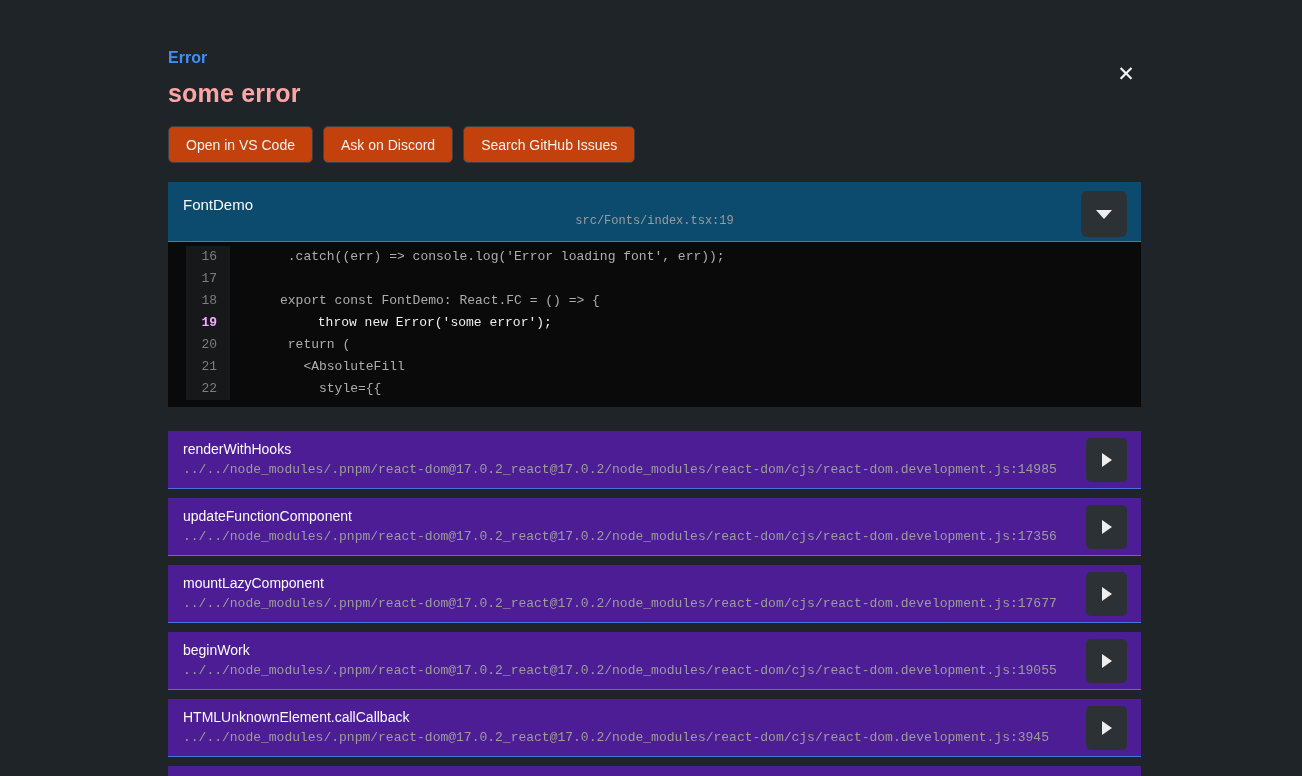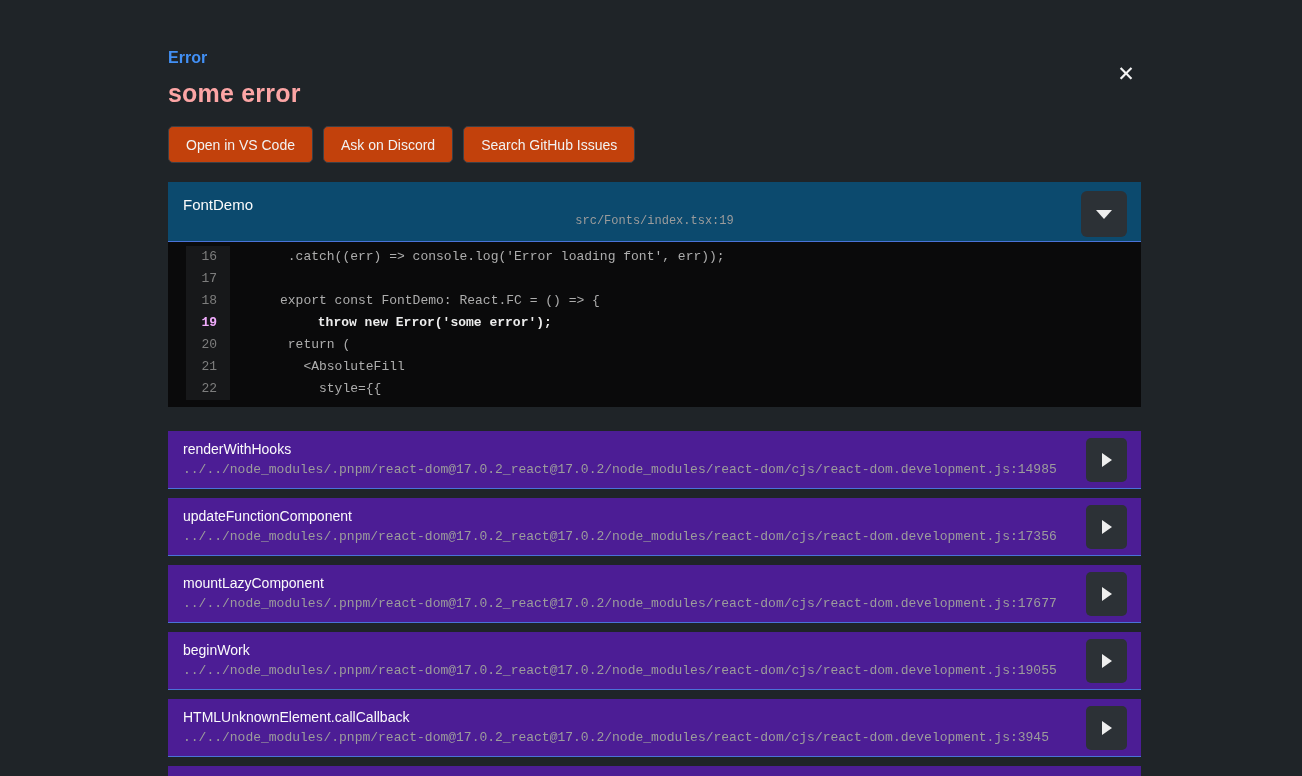--- a/index.html
+++ b/index.html
@@ -126,21 +126,21 @@
     color: #7d7d7d;
     text-align: right;
     padding-right: 13px;
   }
   .code-row .code {
     white-space: pre;
     color: #adadad;
     padding-left: 6px;
   }
   .code-row.hl .ln { color: #f0abfc; font-weight: 700; }
-  .code-row.hl .code { color: #ededed; font-weight: 700; padding-left: 36px; }
+  .code-row.hl .code { color: #ededed; font-weight: 400; padding-left: 36px; }
   
   .stack { margin-top: 24px; }
   .frame {
     position: relative;
     background: #4c1d95;
     height: 58px;
     border-bottom: 1px solid #4a72d8;
     margin-bottom: 9px;
     padding: 10px 70px 0 15px;
   }

